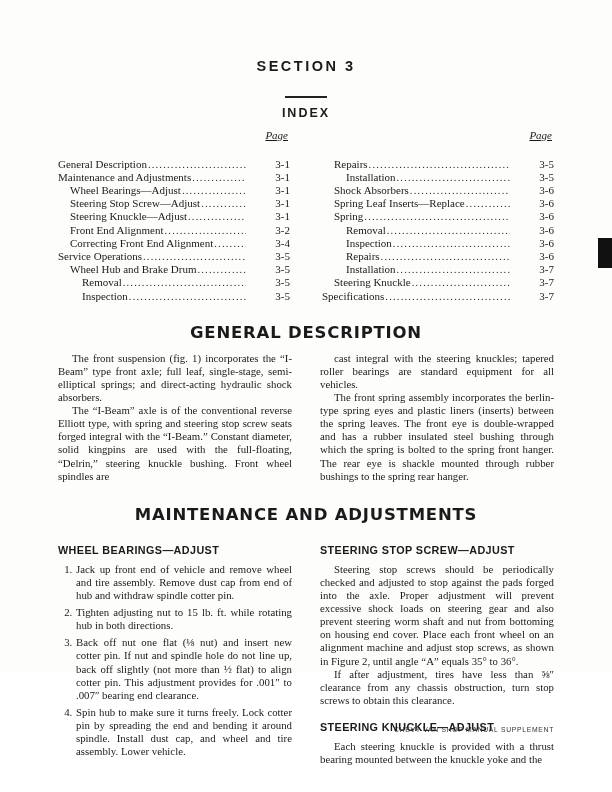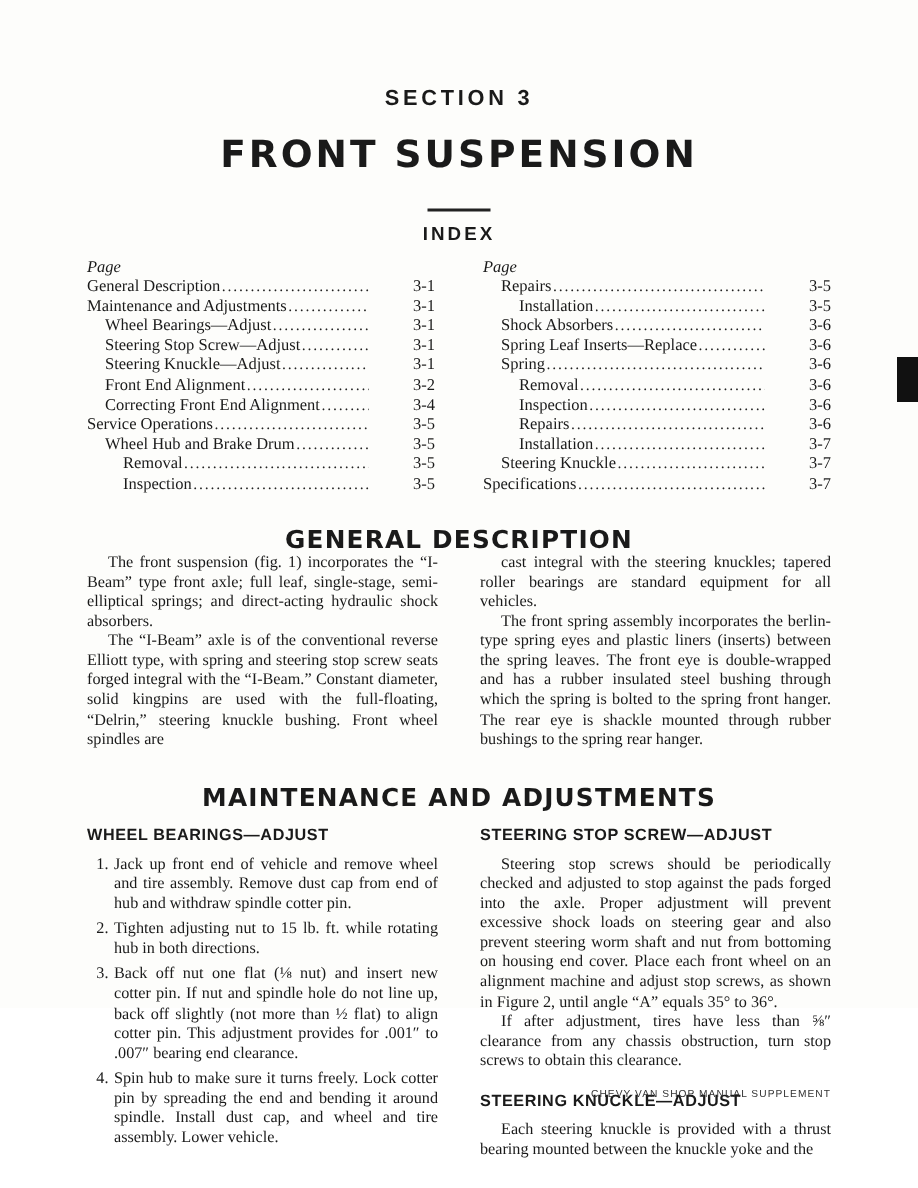--- a/index.html
+++ b/index.html
@@ -64,24 +64,26 @@
   }
   .index-cols {
     display: flex;
     justify-content: space-between;
     margin-top: 9px;
   }
   .index-col {
     width: 232px;
   }
   .page-head {
+    text-align: right;
     font-style: italic;
     font-size: 11px;
     padding-right: 2px;
-    margin-bottom: 1px;
+    margin-bottom: 17px;
+    text-decoration: underline;
   }
   .idx-row {
     display: flex;
     align-items: baseline;
     font-size: 11px;
     line-height: 13.2px;
     white-space: nowrap;
   }
   .idx-label {
     flex: 0 0 auto;
@@ -112,20 +114,21 @@
     font-size: 16.5px;
     letter-spacing: 0.8px;
   }
   .gd-head { margin-top: 20px; }
   .ma-head { margin-top: 22px; }
 
   
   .body-cols {
     display: flex;
     justify-content: space-between;
+    margin-top: 10px;
     gap: 19px;
   }
   .body-col {
     width: 234px;
     font-size: 10.8px;
     line-height: 13.1px;
     text-align: justify;
   }
   .body-col p {
     margin: 0 0 0 0;
@@ -186,21 +189,20 @@
 </head>
 <body>
 
 <div class="page">
 
   <div class="edge-tab"></div>
 
   <div class="content">
 
     <div class="section-label">SECTION 3</div>
-    <div class="section-title">FRONT SUSPENSION</div>
     <div class="rule-short"></div>
 
     <div class="index-title">INDEX</div>
 
     <div class="index-cols">
       <div class="index-col">
         <div class="page-head">Page</div>
         <div id="idx-left">
             <div class="idx-row">
               <span class="idx-label">General Description</span>

